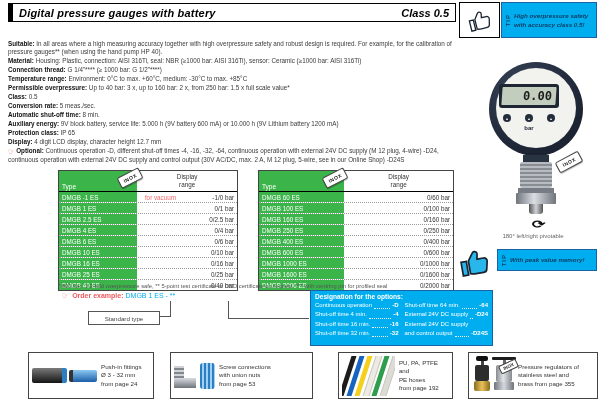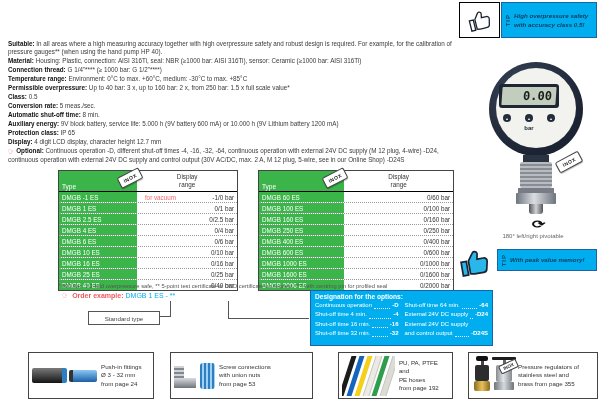--- a/index.html
+++ b/index.html
@@ -145,20 +145,24 @@
             background:linear-gradient(90deg,#6f747b,#d5d9de,#6f747b);border-radius:1px;}
   .inox-mini{position:absolute;right:-4px;top:6px;background:#fff;border:1px solid #444;border-radius:2px;
         font-size:4.5px;font-weight:bold;color:#222;padding:1px 3px;transform:rotate(-25deg);}
   .thumb-svg{display:block;}
 </style>
 </head>
 <body>
 
 <div id="page">
 
+  <div class="hdr-box">
+    <div class="title">Digital pressure gauges with battery</div>
+    <div class="cls">Class 0.5</div>
+  </div>
   <div class="thumb-box">
     <svg class="thumb-svg" width="26" height="26" viewBox="0 0 32 32" style="transform:rotate(-14deg)">
       <path d="M3 14h5v13H3z M10 26.2c2 .8 4 .8 6.5 .8h6c1.6 0 3-1.1 3.3-2.7l1.6-7c.4-1.9-1-3.6-2.9-3.6h-6.2l.9-4.6c.3-1.5-.9-2.9-2.4-2.9-.9 0-1.7 .5-2.1 1.3L10 14z" fill="#fff" stroke="#1a2430" stroke-width="1.6"></path>
     </svg>
   </div>
   <div class="tip tip-top">
     <div class="tip-vert">TIP</div>
     <div class="tip-text">High overpressure safety
 with accuracy class 0.5!</div>
   </div>

